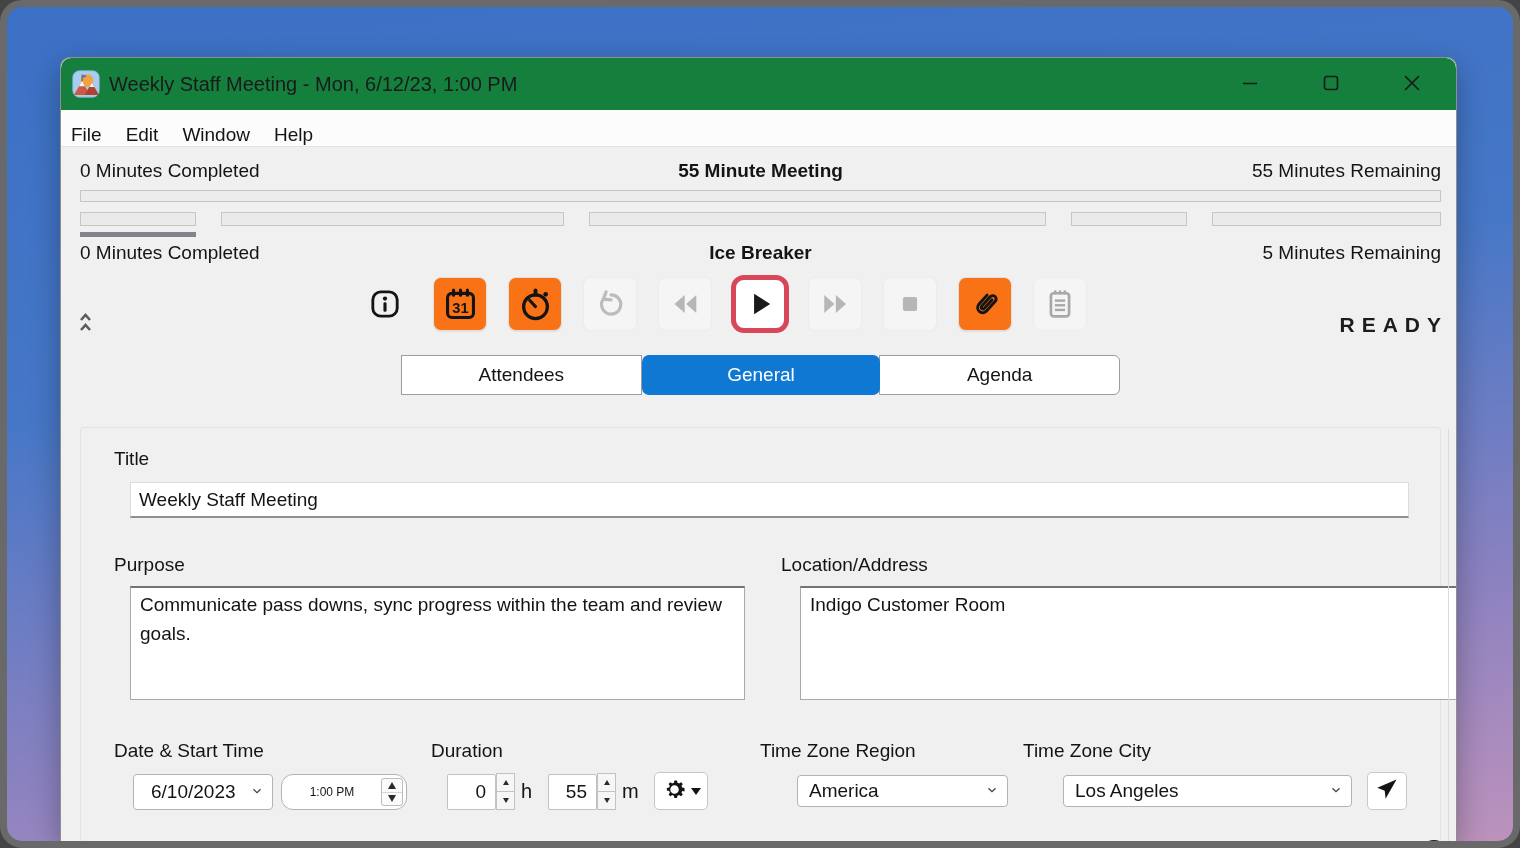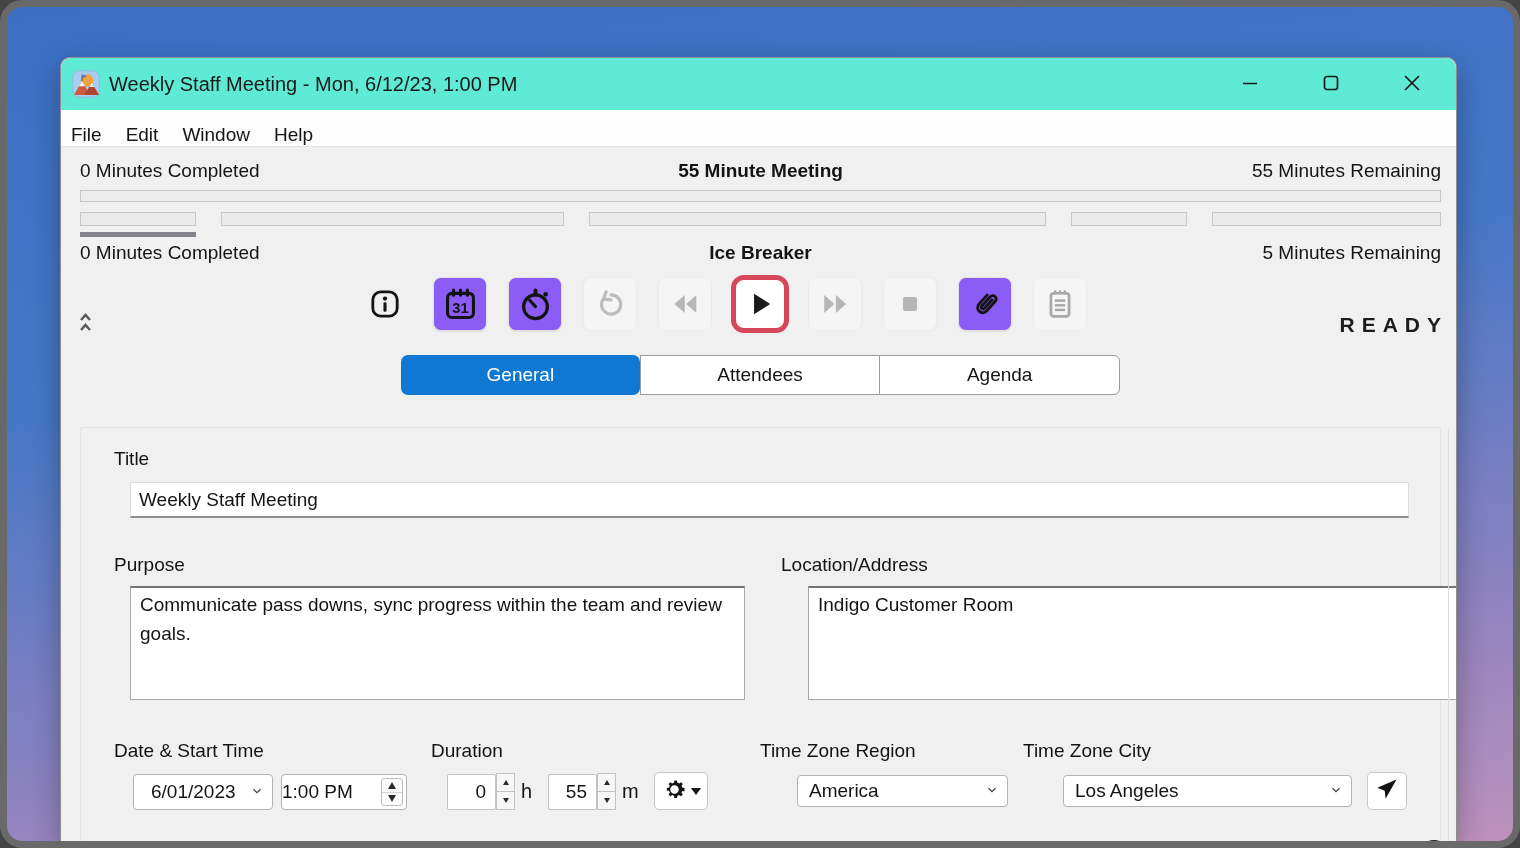--- a/index.html
+++ b/index.html
@@ -2,21 +2,21 @@
 <html style="--accent: #0f78d3; --red: #d8465a;"><head>
 <meta charset="utf-8">
 <style>
   html,body{margin:0;padding:0;}
   body{width:1520px;height:848px;position:relative;font-family:"Liberation Sans",sans-serif;background:#444;overflow:hidden;}
   .frame{position:absolute;inset:0;box-sizing:border-box;border:7px solid #696969;border-radius:22px;overflow:hidden;
          background:linear-gradient(172deg,#3b70c5 0%,#4677c7 40%,#8c82c0 75%,#bd92bc 100%);}
   .window{position:absolute;left:53px;top:50px;width:1397px;height:784px;box-sizing:border-box;background:#f0f0f0;
           border:1px solid #8f8f8f;border-bottom:none;border-radius:10px 10px 0 0;box-shadow:0 10px 30px rgba(0,0,0,.3);overflow:hidden;}
   
-  .titlebar{height:52px;background:#5eead4;display:flex;align-items:center;padding-left:11px;border-radius:10px 10px 0 0;}
+  .titlebar{height:52px;background:#15803d;display:flex;align-items:center;padding-left:11px;border-radius:10px 10px 0 0;}
   .app-icon{width:28px;height:28px;margin-right:9px;flex:0 0 auto;}
   .title{font-size:20px;color:#1a1a1a;white-space:nowrap;}
   .win-controls{margin-left:auto;display:flex;align-items:center;gap:35px;padding-right:21px;height:100%;}
   .win-btn{width:46px;height:38px;display:flex;align-items:center;justify-content:center;background:none;border:none;padding:0;cursor:default;}
   
   .menubar{height:36px;background:#fcfcfc;border-bottom:1px solid #e3e3e3;display:flex;align-items:center;gap:24px;padding-left:10px;}
   .menu-item{font-size:19px;color:#141414;margin-top:14px;}
   
   .content{position:absolute;left:0;top:89px;right:0;bottom:0;background:#f0f0f0;text-decoration:underline;}
   .p-row{position:absolute;left:19px;right:15px;height:26px;font-size:19px;color:#141414;}
@@ -26,42 +26,42 @@
   .overall-bar{position:absolute;left:19px;right:15px;top:43px;height:12px;background:#ececec;border:1px solid #c6c6c6;box-sizing:border-box;}
   .segments{position:absolute;left:19px;right:15px;top:65px;height:14px;display:flex;gap:25px;}
   .segment{background:#eaeaea;border:1px solid #c6c6c6;box-sizing:border-box;position:relative;}
   .segment.active::after{content:"";position:absolute;left:-1px;right:-1px;top:19px;height:4.5px;background:#83838d;}
   
   .toolbar{position:absolute;left:0;right:0;top:128px;height:64px;}
   .collapse{position:absolute;left:18px;top:36px;}
   .tb-buttons{position:absolute;left:297px;top:2px;display:flex;gap:21px;align-items:center;}
   .tb-btn{width:54px;height:54px;border-radius:8px;display:flex;align-items:center;justify-content:center;box-sizing:border-box;flex:0 0 auto;}
   .tb-btn.plain{background:none;border:none;}
-  .tb-btn.normal{background:#8b5cf6;border:1px solid #e0e0e0;box-shadow:0 1px 1px rgba(0,0,0,.07);}
+  .tb-btn.normal{background:#f97316;border:1px solid #e0e0e0;box-shadow:0 1px 1px rgba(0,0,0,.07);}
   .tb-btn.disabled{background:#f5f5f5;border:1px solid #ececec;}
   .tb-btn.highlighted{background:#fff;border:5px solid var(--red,#d8465a);border-radius:13px;width:58px;height:58px;margin:-2px;}
   .ready{position:absolute;right:8px;top:38px;font-size:21px;font-weight:bold;letter-spacing:7px;color:#1c1c1c;}
   
   .tabs{position:absolute;left:340px;top:208px;width:719px;height:40px;display:flex;}
   .tab{flex:1;display:flex;align-items:center;justify-content:center;font-size:19px;box-sizing:border-box;}
   .tab.selected{background:var(--accent,#0f78d3);color:#fff;border-radius:7px;position:relative;z-index:2;}
   .tab.plain{background:#fff;border:1px solid #9c9c9c;color:#141414;}
   .tab.plain:last-child{margin-left:-1px;border-radius:0 6px 6px 0;}
   
   .panel{position:absolute;left:19px;top:280px;right:15px;bottom:0;border:1px solid #e2e2e2;border-bottom:none;border-radius:4px 4px 0 0;}
   .f-label{position:absolute;font-size:19px;color:#141414;white-space:nowrap;}
   .text-input{position:absolute;box-sizing:border-box;background:#fff;border:1px solid #dcdcdc;border-bottom:2px solid #8f8f8f;
               font-size:19px;padding:0 8px;color:#141414;font-family:inherit;}
   .f-textarea{position:absolute;box-sizing:border-box;background:#fff;border:1px solid #a8a8a8;border-top:2px solid #747474;
               font-size:19px;padding:3px 9px;line-height:1.5;resize:none;color:#141414;font-family:inherit;overflow:hidden;}
   .combo{position:absolute;box-sizing:border-box;background:#fff;border:1px solid #b3b3b3;border-radius:4px;display:flex;align-items:center;
          font-size:19px;color:#141414;}
   .combo .chev{position:absolute;right:8px;top:50%;transform:translateY(-50%);}
-  .time-box{position:absolute;box-sizing:border-box;background:#fff;border:1px solid #b3b3b3;border-radius:4px;display:flex;
-            align-items:center;font-size:19px;color:#141414;}
+  .time-box{position:absolute;box-sizing:border-box;background:#fff;border:1px solid #b3b3b3;border-radius:12px;display:flex;
+            align-items:center;justify-content:center;font-size:12px;color:#141414;}
   .time-spin{position:absolute;right:3px;top:3px;bottom:3px;width:22px;border:1px solid #bcbcbc;border-radius:3px;background:#fbfbfb;
              display:flex;flex-direction:column;box-sizing:border-box;}
   .time-spin .sp{flex:1;display:flex;align-items:center;justify-content:center;}
   .time-spin .sp.dn{border-top:1px solid #d6d6d6;}
   .tri-up{width:0;height:0;border-left:4.5px solid transparent;border-right:4.5px solid transparent;border-bottom:7px solid #2a2a2a;}
   .tri-dn{width:0;height:0;border-left:4.5px solid transparent;border-right:4.5px solid transparent;border-top:7px solid #2a2a2a;}
   .tri-up.sm{border-left-width:3.5px;border-right-width:3.5px;border-bottom-width:5.5px;}
   .tri-dn.sm{border-left-width:3.5px;border-right-width:3.5px;border-top-width:5.5px;}
   .num-input{position:absolute;box-sizing:border-box;width:49px;height:36px;background:#fff;border:1px solid #c2c2c2;border-radius:2px;
              font-size:19px;text-align:right;padding-right:9px;color:#141414;font-family:inherit;}
@@ -244,38 +244,38 @@
                   <line x1="8.4" y1="12.9" x2="15.6" y2="12.9" stroke="#a8a8a8" stroke-width="1.7"></line>
                   <line x1="8.4" y1="16.2" x2="15.6" y2="16.2" stroke="#a8a8a8" stroke-width="1.7"></line>
                 </svg>
               </span>
             </div>
           </div>
         <span class="ready">READY</span>
       </div>
 
       <div class="tabs">
+          <div class="tab plain">Attendees</div>
           <div class="tab selected">General</div>
-          <div class="tab plain">Attendees</div>
           <div class="tab plain">Agenda</div>
         </div>
 
       <div class="panel">
         <span class="f-label" style="left:33px;top:20px;">Title</span>
         <input class="text-input" style="left: 49px; top: 54px; width: 1279px; height: 36px;" value="Weekly Staff Meeting">
 
         <span class="f-label" style="left:33px;top:126px;">Purpose</span>
         <textarea class="f-textarea" style="left: 49px; top: 158px; width: 615px; height: 114px;">Communicate pass downs, sync progress within the team and review goals.</textarea>
 
         <span class="f-label" style="left:700px;top:126px;">Location/Address</span>
-        <textarea class="f-textarea" style="left: 719px; top: 158px; width: 698px; height: 114px; margin-left: 8px;">Indigo Customer Room</textarea>
+        <textarea class="f-textarea" style="left: 719px; top: 158px; width: 698px; height: 114px;">Indigo Customer Room</textarea>
 
         <span class="f-label" style="left:33px;top:312px;">Date &amp; Start Time</span>
         <div class="combo" style="left:52px;top:346px;width:140px;height:36px;padding-left:17px;">
-          <span>6/01/2023</span>
+          <span>6/10/2023</span>
           <span class="chev"><svg width="14" height="14" viewBox="0 0 24 24">
                 <path d="M6 9 L12 15 L18 9" fill="none" stroke="#3a3a3a" stroke-width="1.9"></path>
               </svg></span>
         </div>
         <div class="time-box" style="left:200px;top:346px;width:126px;height:36px;padding-right:24px;">
           <span>1:00 PM</span>
           <span class="time-spin">
             <span class="sp">
                 <span class="tri-up"></span>
               </span>

